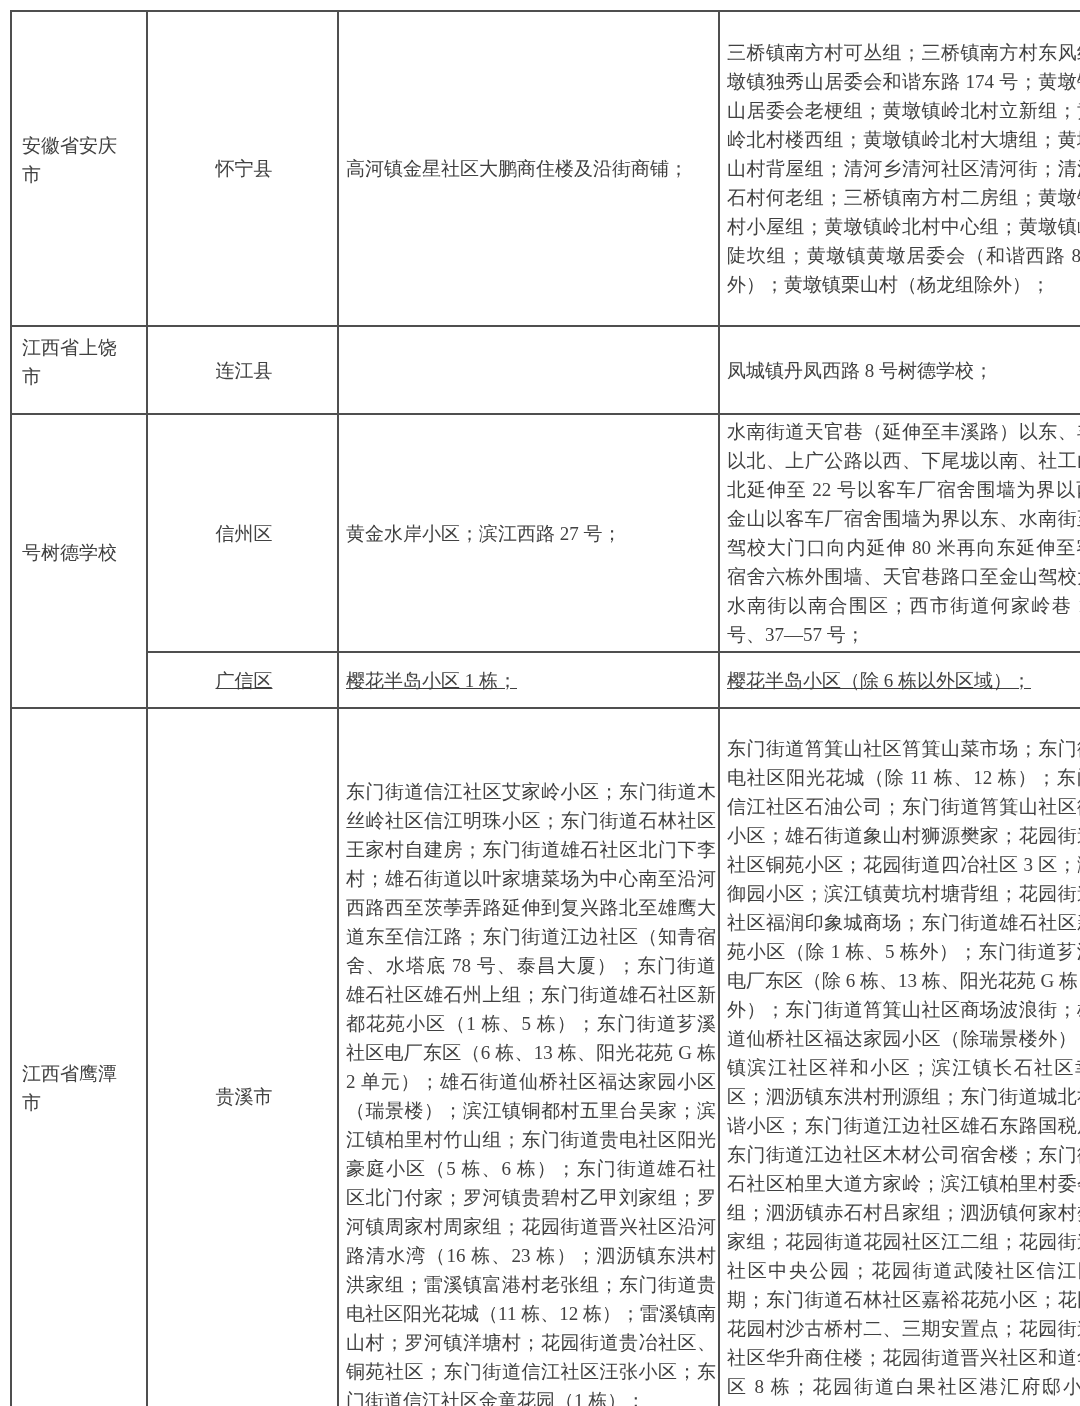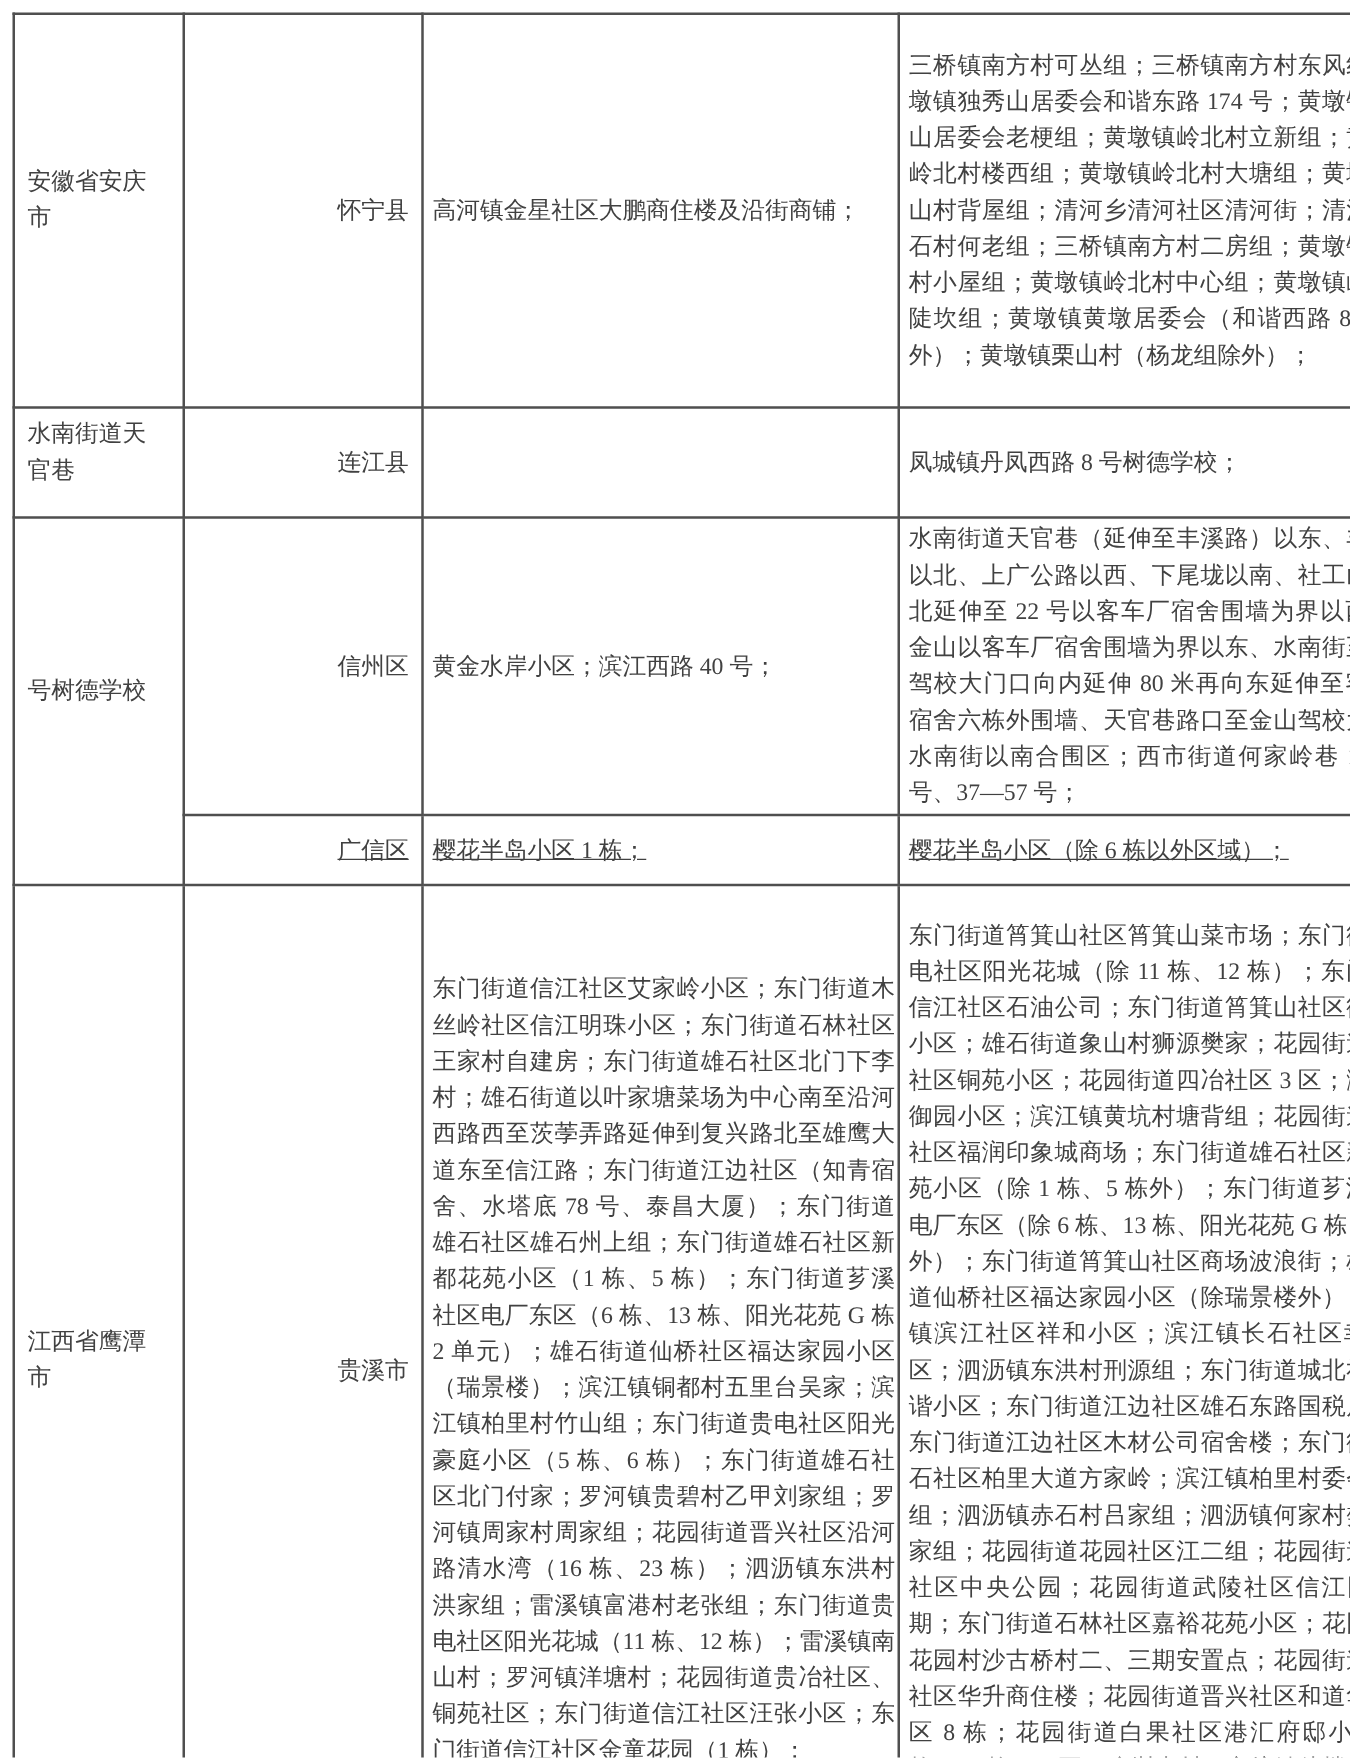--- a/index.html
+++ b/index.html
@@ -29,21 +29,21 @@
   }
   table.risk-table td {
     border: 2px solid #4f4f4f;
     vertical-align: middle;
     font-size: 19px;
     line-height: 29px;
     overflow: hidden;
     word-break: break-all;
   }
   td.col-province { width: 112px; padding: 2px 12px 19px 10px; text-align: left; margin-left: 43px; }
-  td.col-county   { width: 166px; padding: 2px 10px 2px 13px; text-align: right; }
+  td.col-county   { width: 166px; padding: 2px 10px 2px 13px; text-align: center; }
   td.col-areas-a  { width: 370px; padding: 2px 2px 2px 7px;  text-align: justify; border-radius: 16px; }
   td.col-areas-b  { width: 408px; padding: 2px 6px 2px 7px;  text-align: justify; }
   td.tight { line-height: 24.5px; }
   tr.r1 td { height: 292px; }
   tr.r2 td { height: 65px; }
   tr.r3 td { height: 226px; }
   tr.r4 td { height: 50px; text-decoration: underline; }
   tr.r5 td { height: 753px; }
 </style>
 </head>
@@ -52,29 +52,29 @@
 <div class="page">
   <table class="risk-table">
     <tbody>
         <tr class="r1">
       <td class="col-province">安徽省安庆市</td>
       <td class="col-county">怀宁县</td>
       <td class="col-areas-a">高河镇金星社区大鹏商住楼及沿街商铺；</td>
       <td class="col-areas-b">三桥镇南方村可丛组；三桥镇南方村东风组；黄墩镇独秀山居委会和谐东路 174 号；黄墩镇独秀山居委会老梗组；黄墩镇岭北村立新组；黄墩镇岭北村楼西组；黄墩镇岭北村大塘组；黄墩镇花山村背屋组；清河乡清河社区清河街；清河乡硖石村何老组；三桥镇南方村二房组；黄墩镇皖埠村小屋组；黄墩镇岭北村中心组；黄墩镇岭北村陡坎组；黄墩镇黄墩居委会（和谐西路 82 号除外）；黄墩镇栗山村（杨龙组除外）；</td>
     </tr>
     <tr class="r2">
-      <td class="col-province">水南街道天官巷</td>
+      <td class="col-province">江西省上饶市</td>
       <td class="col-county">连江县</td>
       <td class="col-areas-a"></td>
       <td class="col-areas-b">凤城镇丹凤西路 8 号树德学校；</td>
     </tr>
     <tr class="r3">
       <td class="col-province" rowspan="2">号树德学校</td>
       <td class="col-county">信州区</td>
-      <td class="col-areas-a">黄金水岸小区；滨江西路 40 号；</td>
+      <td class="col-areas-a">黄金水岸小区；滨江西路 27 号；</td>
       <td class="col-areas-b tight">水南街道天官巷（延伸至丰溪路）以东、丰溪路以北、上广公路以西、下尾垅以南、社工山路往北延伸至 22 号以客车厂宿舍围墙为界以西、黄金山以客车厂宿舍围墙为界以东、水南街至金山驾校大门口向内延伸 80 米再向东延伸至客车厂宿舍六栋外围墙、天官巷路口至金山驾校大门口水南街以南合围区；西市街道何家岭巷 10—16 号、37—57 号；</td>
     </tr>
     <tr class="r4">
       <td class="col-county">广信区</td>
       <td class="col-areas-a">樱花半岛小区 1 栋；</td>
       <td class="col-areas-b">樱花半岛小区（除 6 栋以外区域）；</td>
     </tr>
     <tr class="r5">
       <td class="col-province">江西省鹰潭市</td>
       <td class="col-county">贵溪市</td>

